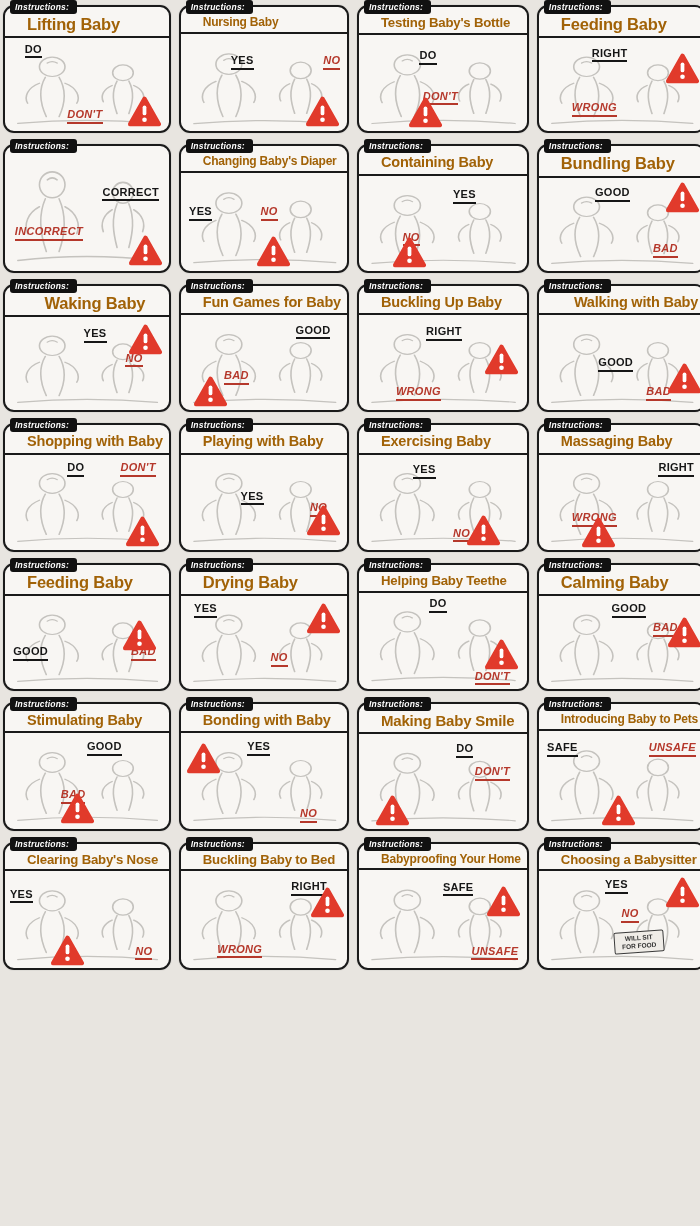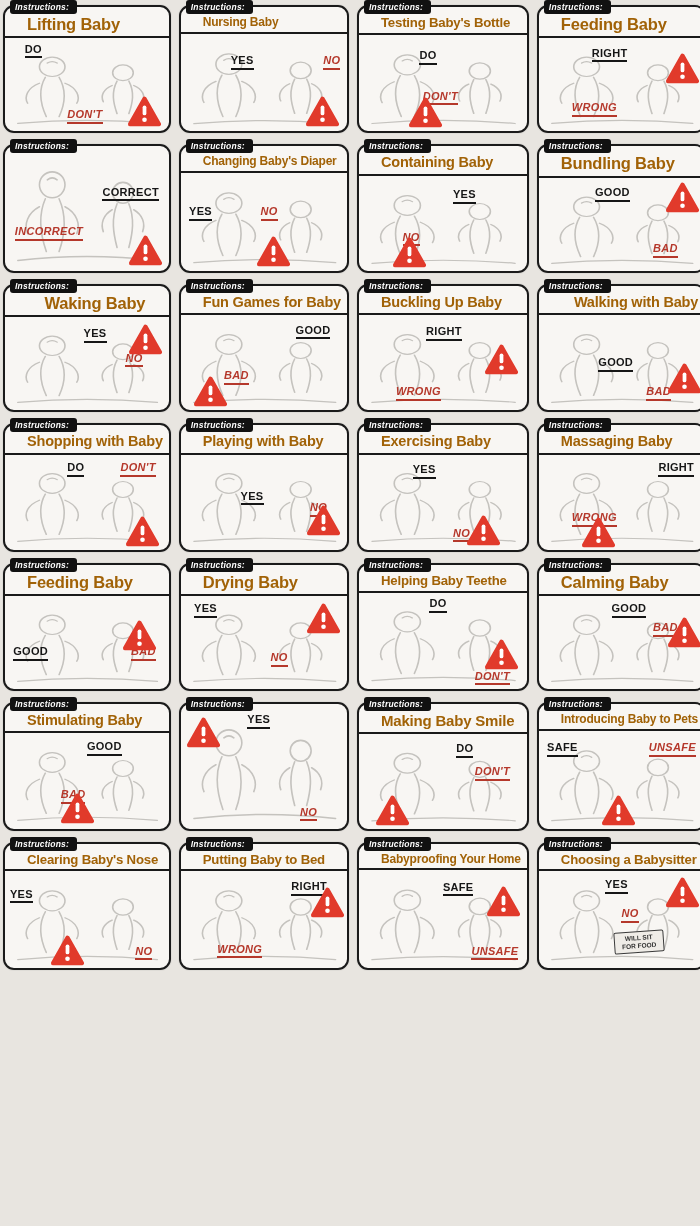--- a/index.html
+++ b/index.html
@@ -525,20 +525,21 @@
         <path d="M30 5 L56 51 H4 Z" fill="#e13a2b" stroke="#e13a2b" stroke-width="8" stroke-linejoin="round"></path>
         <rect x="26.6" y="17" width="6.8" height="18" rx="3.4" fill="#ffffff"></rect>
         <circle cx="30" cy="43" r="4.2" fill="#ffffff"></circle>
       </svg>
 
     </div>
   </div>
 
   <div class="card">
     <div class="tab">Instructions:</div>
+    <div class="title" style="font-size: 14.5px;">Bonding with Baby</div>
     <div class="panel-body">
       <svg class="sketch" viewBox="0 0 160 120" preserveAspectRatio="none" fill="none" stroke="#918f8a" stroke-width="1.6" stroke-linecap="round">
         <circle cx="45" cy="36" r="13"></circle>
         <path d="M38 50 C30 68 33 86 39 103 M52 50 C60 68 58 86 52 103 M32 58 C20 64 16 76 20 85 M58 58 C70 64 74 76 70 85 M40 31 q5 -4 10 0"></path>
         <circle cx="117" cy="44" r="10.5"></circle>
         <path d="M111 55 C105 70 107 84 111 99 M123 55 C129 70 127 84 123 99 M106 61 C97 66 94 75 97 83 M128 61 C137 66 140 75 137 83"></path>
         <path d="M10 112 Q80 104 152 112"></path>
       </svg>
       <span class="lab pos" style="top: 8%; left: 40%;">YES</span>
       <span class="lab neg" style="bottom: 6%; right: 18%;">NO</span>
@@ -612,21 +613,21 @@
         <path d="M30 5 L56 51 H4 Z" fill="#e13a2b" stroke="#e13a2b" stroke-width="8" stroke-linejoin="round"></path>
         <rect x="26.6" y="17" width="6.8" height="18" rx="3.4" fill="#ffffff"></rect>
         <circle cx="30" cy="43" r="4.2" fill="#ffffff"></circle>
       </svg>
 
     </div>
   </div>
 
   <div class="card">
     <div class="tab">Instructions:</div>
-    <div class="title" style="font-size: 13.2px;">Putting Baby to Bed</div>
+    <div class="title" style="font-size: 13.2px;">Buckling Baby to Bed</div>
     <div class="panel-body">
       <svg class="sketch" viewBox="0 0 160 120" preserveAspectRatio="none" fill="none" stroke="#918f8a" stroke-width="1.6" stroke-linecap="round">
         <circle cx="45" cy="36" r="13"></circle>
         <path d="M38 50 C30 68 33 86 39 103 M52 50 C60 68 58 86 52 103 M32 58 C20 64 16 76 20 85 M58 58 C70 64 74 76 70 85 M40 31 q5 -4 10 0"></path>
         <circle cx="117" cy="44" r="10.5"></circle>
         <path d="M111 55 C105 70 107 84 111 99 M123 55 C129 70 127 84 123 99 M106 61 C97 66 94 75 97 83 M128 61 C137 66 140 75 137 83"></path>
         <path d="M10 112 Q80 104 152 112"></path>
       </svg>
       <span class="lab pos" style="top: 10%; right: 12%;">RIGHT</span>
       <span class="lab neg" style="bottom: 10%; left: 22%;">WRONG</span>

